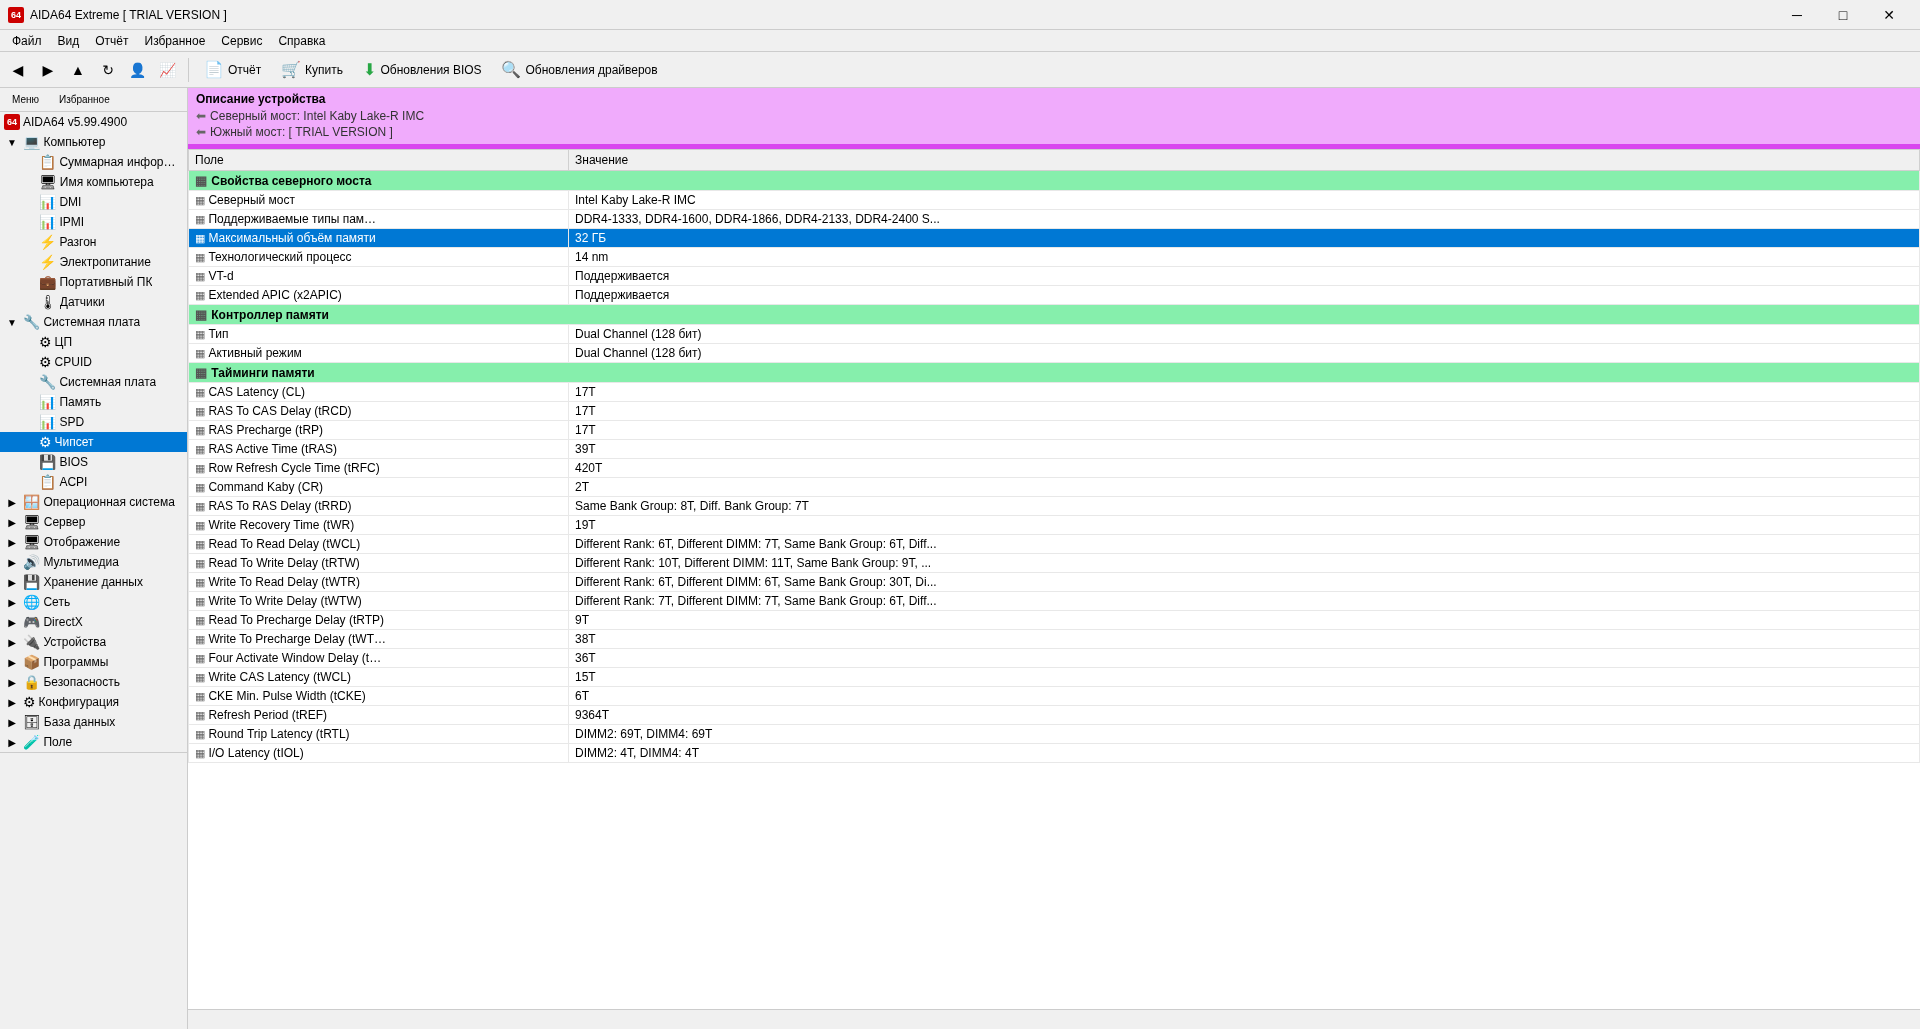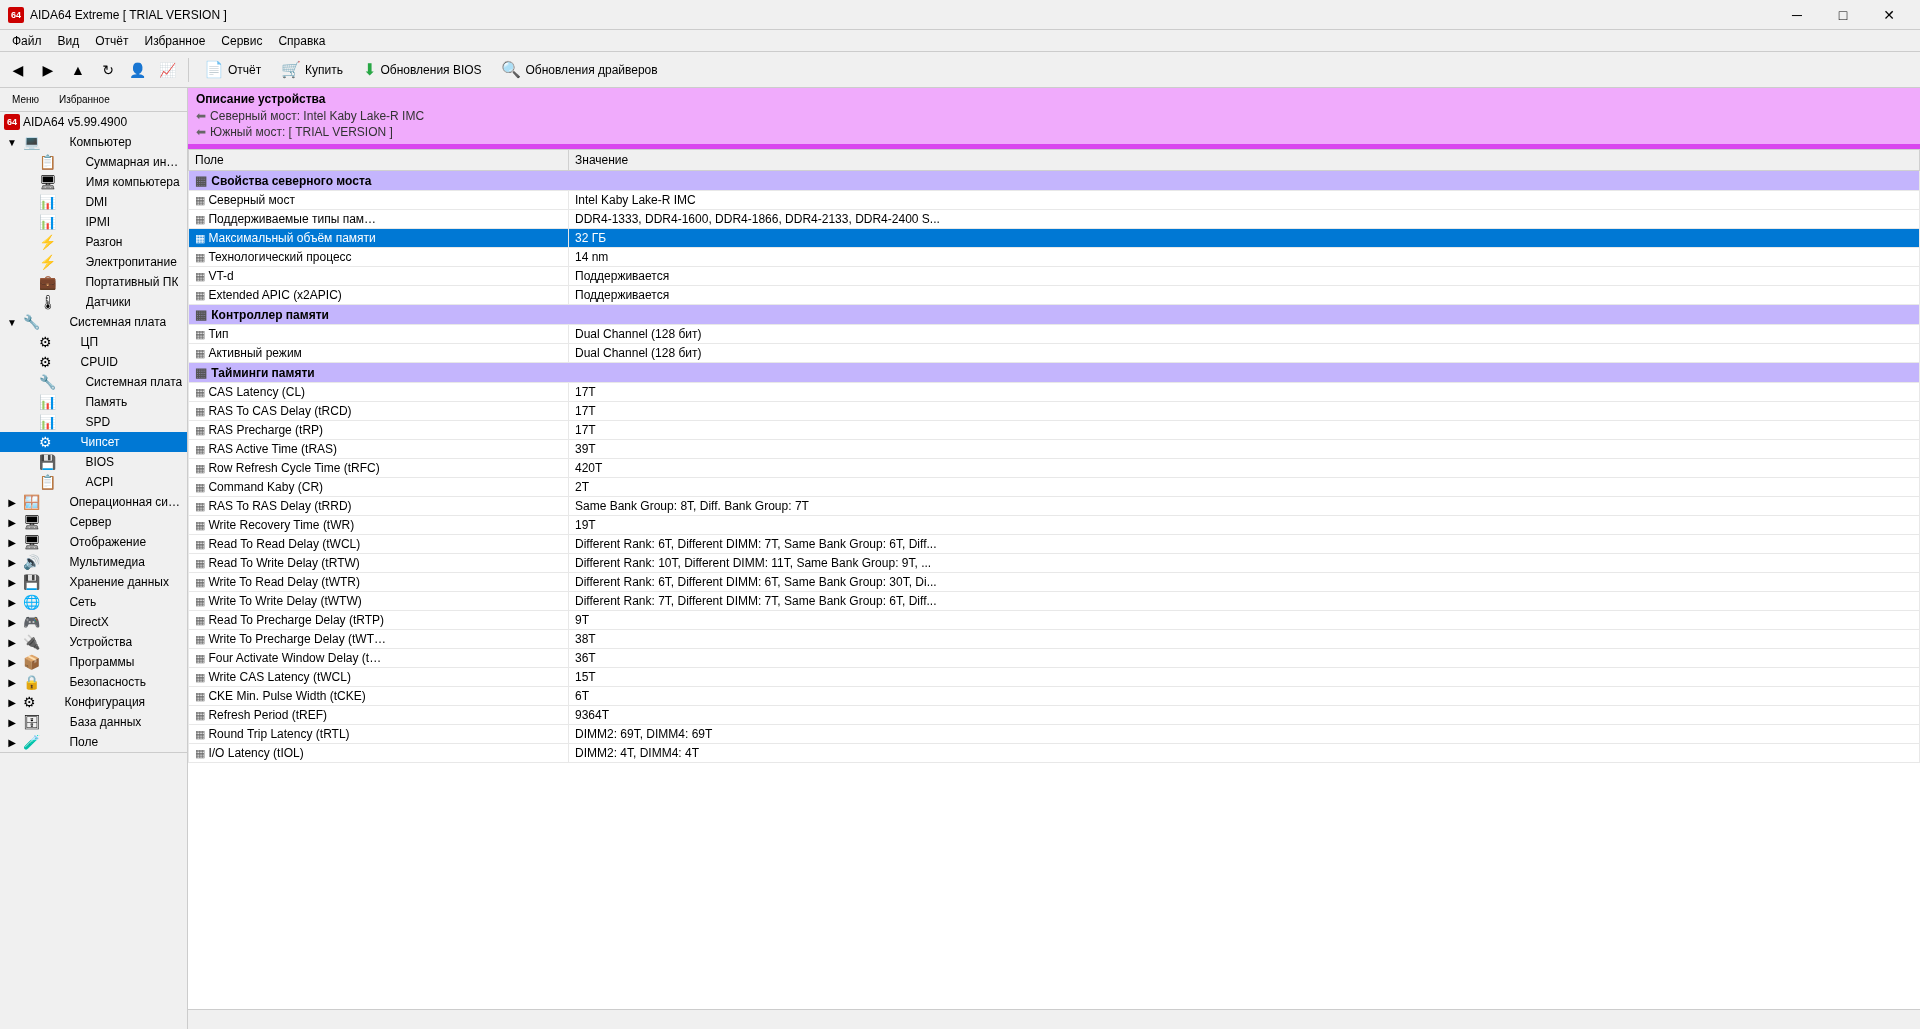--- a/index.html
+++ b/index.html
@@ -32,35 +32,35 @@
     
     
     .sidebar { width: 188px; background: #f0f0f0; border-right: 1px solid #ccc; overflow-y: auto; overflow-x: hidden; }
     .sidebar-header { display: flex; gap: 4px; height: 24px; border-bottom: 1px solid #ccc; align-items: center; padding: 0 4px; }
     .sidebar-header-btn { padding: 2px 8px; font-size: 10px; cursor: pointer; background: transparent; border: none; }
     .sidebar-item { display: flex; align-items: center; gap: 3px; padding: 2px 4px; cursor: pointer; white-space: nowrap; font-size: 12px; }
     .sidebar-item.selected { background: #0078d4; color: white; }
     .sidebar-item.selected .si-icon { color: white; }
     .tree-expand { width: 16px; height: 16px; display: flex; align-items: center; justify-content: center; font-size: 10px; cursor: pointer; flex-shrink: 0; }
     .si-icon { font-size: 14px; flex-shrink: 0; }
-    .si-label { font-size: 12px; overflow: hidden; text-overflow: ellipsis; margin-left: 26px; }
+    .si-label { font-size: 12px; overflow: hidden; text-overflow: ellipsis; }
     
     
     .content { flex: 1; display: flex; flex-direction: column; overflow: hidden; background: white; }
     .device-desc { background: #f0abfc; border-bottom: 5px solid #d946ef; padding: 4px 8px; font-size: 12px; }
     .device-desc-title { font-weight: bold; margin-bottom: 2px; }
     .device-path { display: flex; align-items: center; gap: 4px; font-size: 12px; color: #333; padding: 1px 0; }
     .device-icon { font-size: 12px; color: #666; }
     
     
     .table-container { flex: 1; overflow-y: auto; overflow-x: hidden; }
     .data-table { width: 100%; border-collapse: collapse; }
     .data-table th { background: #f0f0f0; border: 1px solid #d0d0d0; padding: 3px 6px; text-align: left; font-weight: normal; font-size: 12px; position: sticky; top: 0; z-index: 10; }
     .data-table td { border: 1px solid #e8e8e8; padding: 2px 6px; font-size: 12px; vertical-align: middle; }
-    .data-table tr.section-header td { background: #c4b5fd; font-weight: bold; }
+    .data-table tr.section-header td { background: #86efac; font-weight: bold; }
     .data-table tr.highlighted td { background: #0078d4; color: white; }
     .data-table tr.highlighted td .row-icon { color: white; }
     .row-icon { font-size: 11px; color: #666; margin-right: 3px; }
     .section-icon { font-size: 13px; color: #555; margin-right: 4px; }
     .col-field { width: 380px; }
     
     
     .sidebar::-webkit-scrollbar, .table-container::-webkit-scrollbar { width: 12px; }
     .sidebar::-webkit-scrollbar-track, .table-container::-webkit-scrollbar-track { background: #f0f0f0; }
     .sidebar::-webkit-scrollbar-thumb, .table-container::-webkit-scrollbar-thumb { background: #c0c0c0; border: 2px solid #f0f0f0; }

